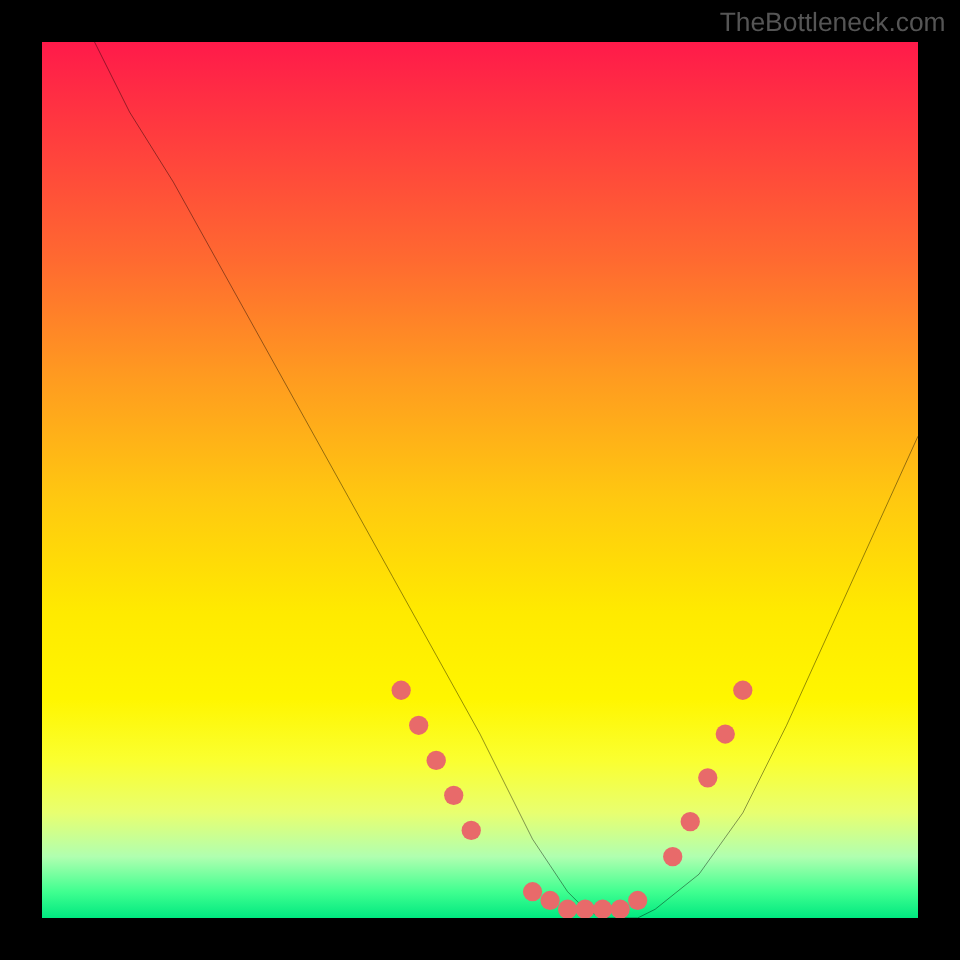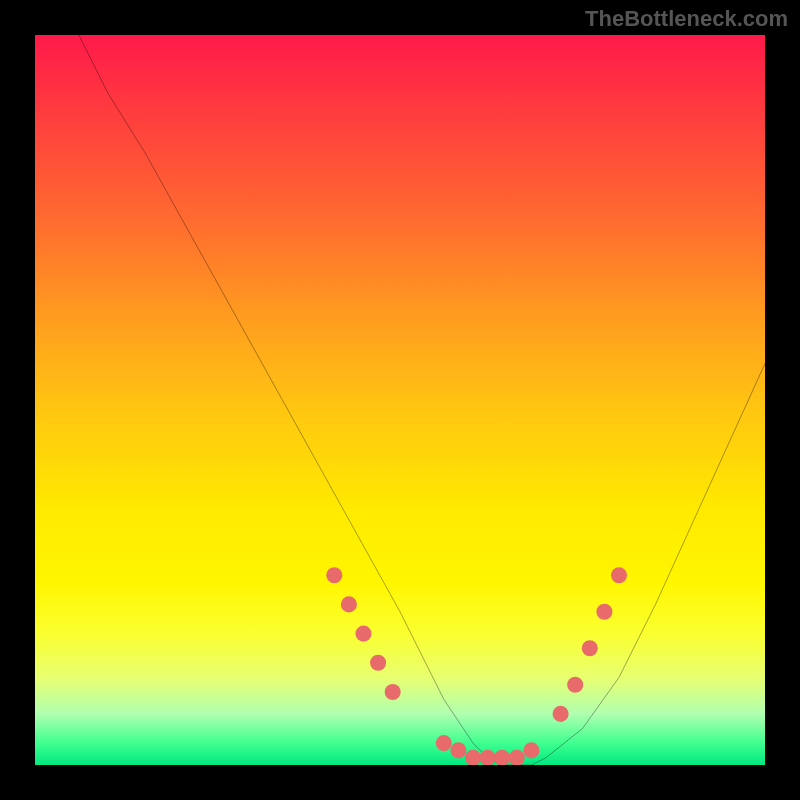--- a/index.html
+++ b/index.html
@@ -10,21 +10,21 @@
     position: relative;
     overflow: hidden;
     font-family: Arial, sans-serif;
   }
   .watermark {
     position: absolute;
     top: 6px;
     right: 12px;
     color: #555;
     font-size: 22px;
-    font-weight: 700;
+    font-weight: 400;
     z-index: 10;
   }
   .plot {
     position: absolute;
     left: 35px;
     top: 35px;
     width: 730px;
     height: 730px;
   }
   .gradient {

